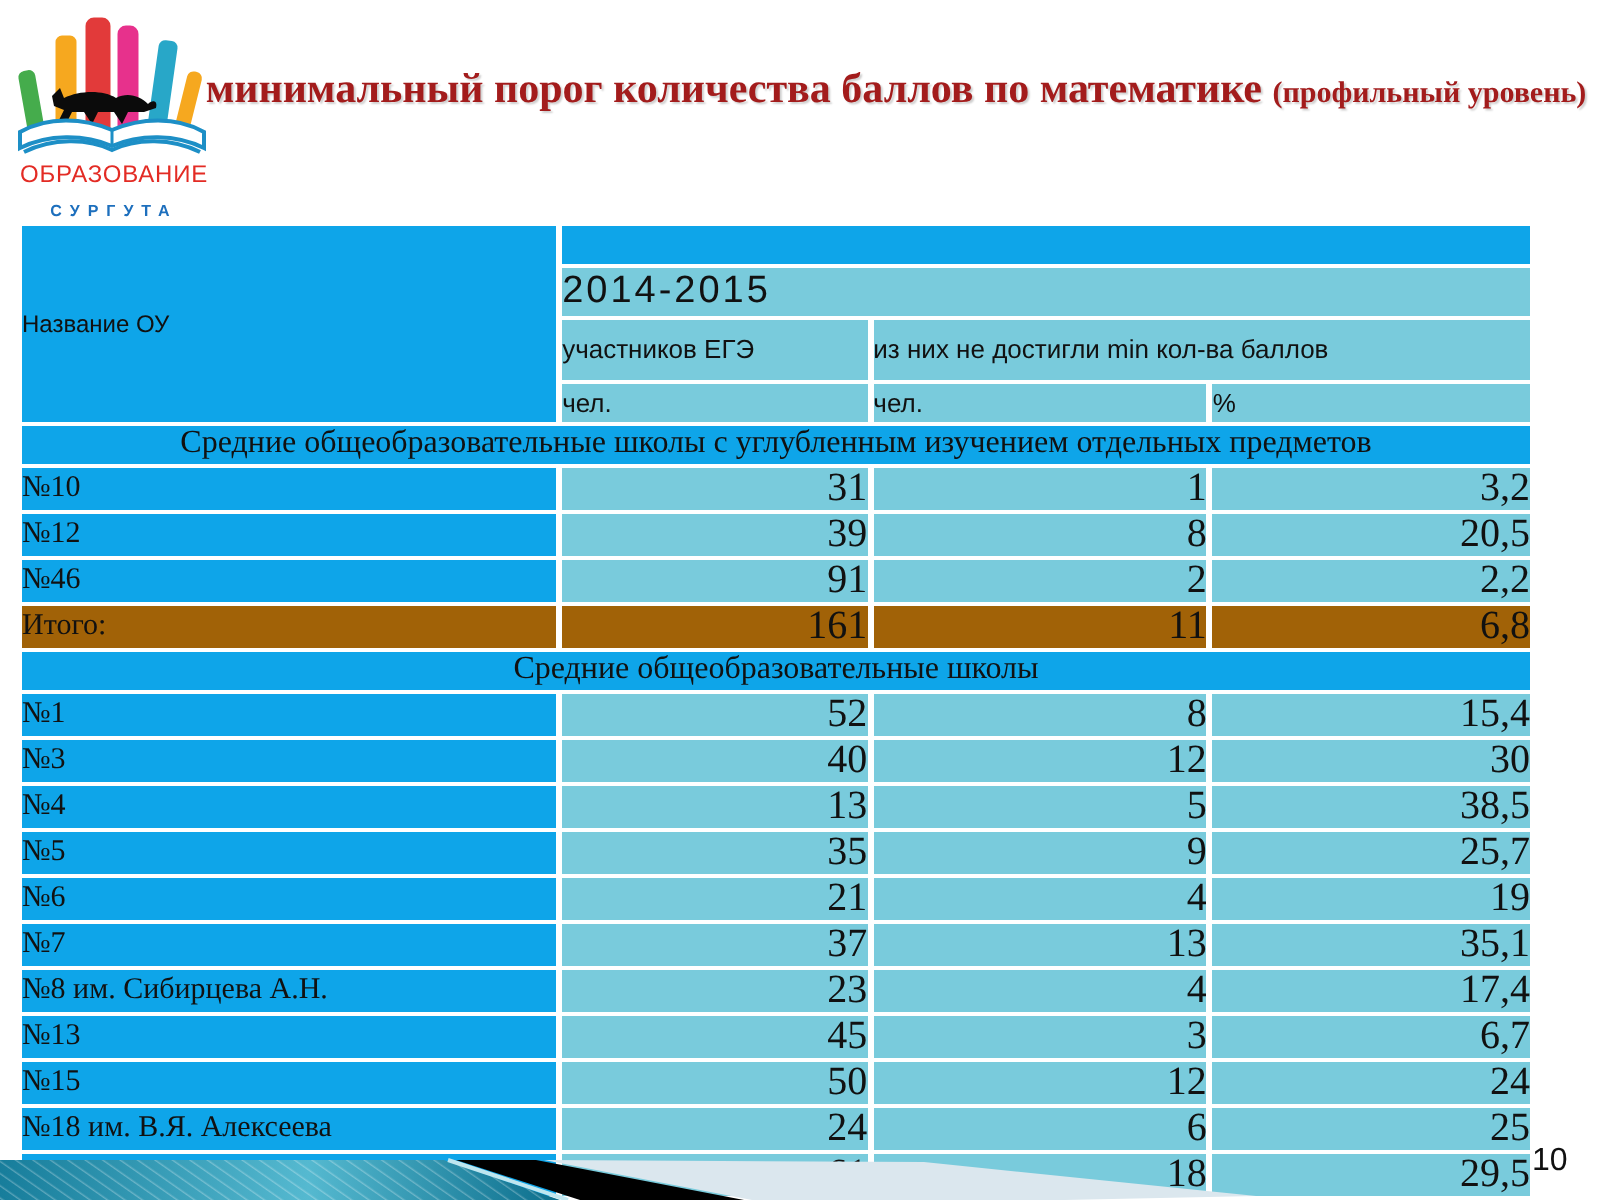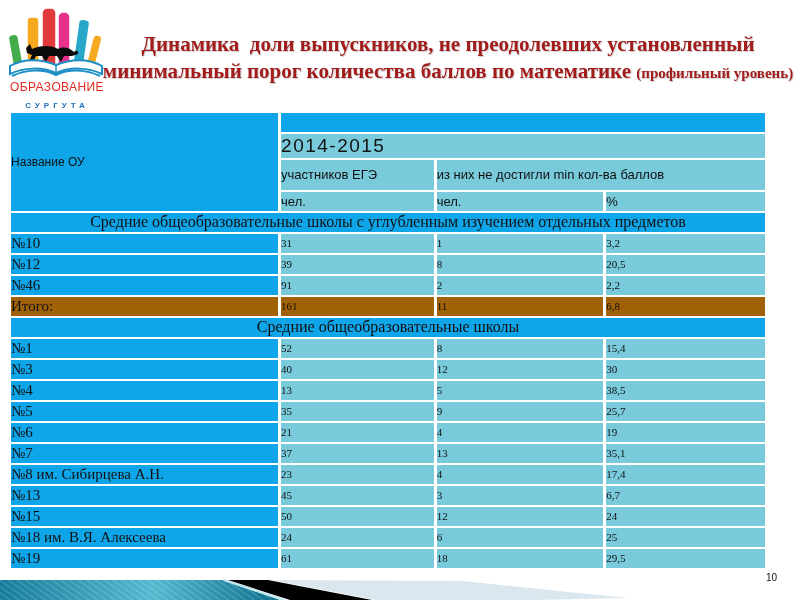--- a/index.html
+++ b/index.html
@@ -30,25 +30,25 @@
   .cyan{background:#79cbdc;}
   .pink{background:#a16207;}
   .hdr-sans{font-family:"Liberation Sans",sans-serif;text-align:left;}
   .name-head{font-size:12px;color:#222;}
   .h-strip td{height:19px;}
   .year-cell{height:24px;font-size:19px;letter-spacing:1.5px;font-weight:500;}
   .sub-cell{height:30px;font-size:13px;}
   .unit-cell{height:19px;font-size:13px;}
   .section-title{height:19px;font-size:16px;text-align:center;}
   .name-cell{height:19px;font-size:15px;padding-left:6px;text-align:left;}
-  .num-cell{height:19px;font-size:11px;text-align:left;}
+  .num-cell{height:19px;font-size:20px;text-align:right;}
 
   
   .page-number{position:absolute;left:766px;top:572px;font-family:"Liberation Sans",sans-serif;
-               font-size:10px;color:#111;}
+               font-size:16px;color:#111;}
   .footer-deco{position:absolute;left:0;top:575px;}
 </style>
 </head>
 <body>
 
 <div class="slide">
 
   <div class="logo">
     <svg width="100" height="78" viewBox="0 0 100 78">
 
@@ -68,21 +68,20 @@
         <path d="M4,62 C18,54 36,55 50,61 C64,55 82,54 96,62 L96,70 C82,63 64,63 50,69 C36,63 18,63 4,70 Z" fill="#ffffff" stroke="#1d8fc6" stroke-width="2"></path>
         <path d="M6,72 C20,65 38,65 50,71 C62,65 80,65 94,72" fill="none" stroke="#1d8fc6" stroke-width="2"></path>
         <line x1="50" y1="61" x2="50" y2="69" stroke="#1d8fc6" stroke-width="1.5"></line>
       </g>
     </svg>
     <div class="logo-line1">ОБРАЗОВАНИЕ</div>
     <div class="logo-line2">СУРГУТА</div>
   </div>
 
   <div class="title">
-    <div class="title-line1">Динамика  доли выпускников, не преодолевших установленный</div>
     <div class="title-line2"><span>минимальный порог количества баллов по математике</span>
       <span class="title-suffix">(профильный уровень)</span></div>
   </div>
 
   <table class="data-table">
     <colgroup>
       <col style="width:266px">
         <col style="width:152px">
         <col style="width:166px">
         <col style="width:158px">

